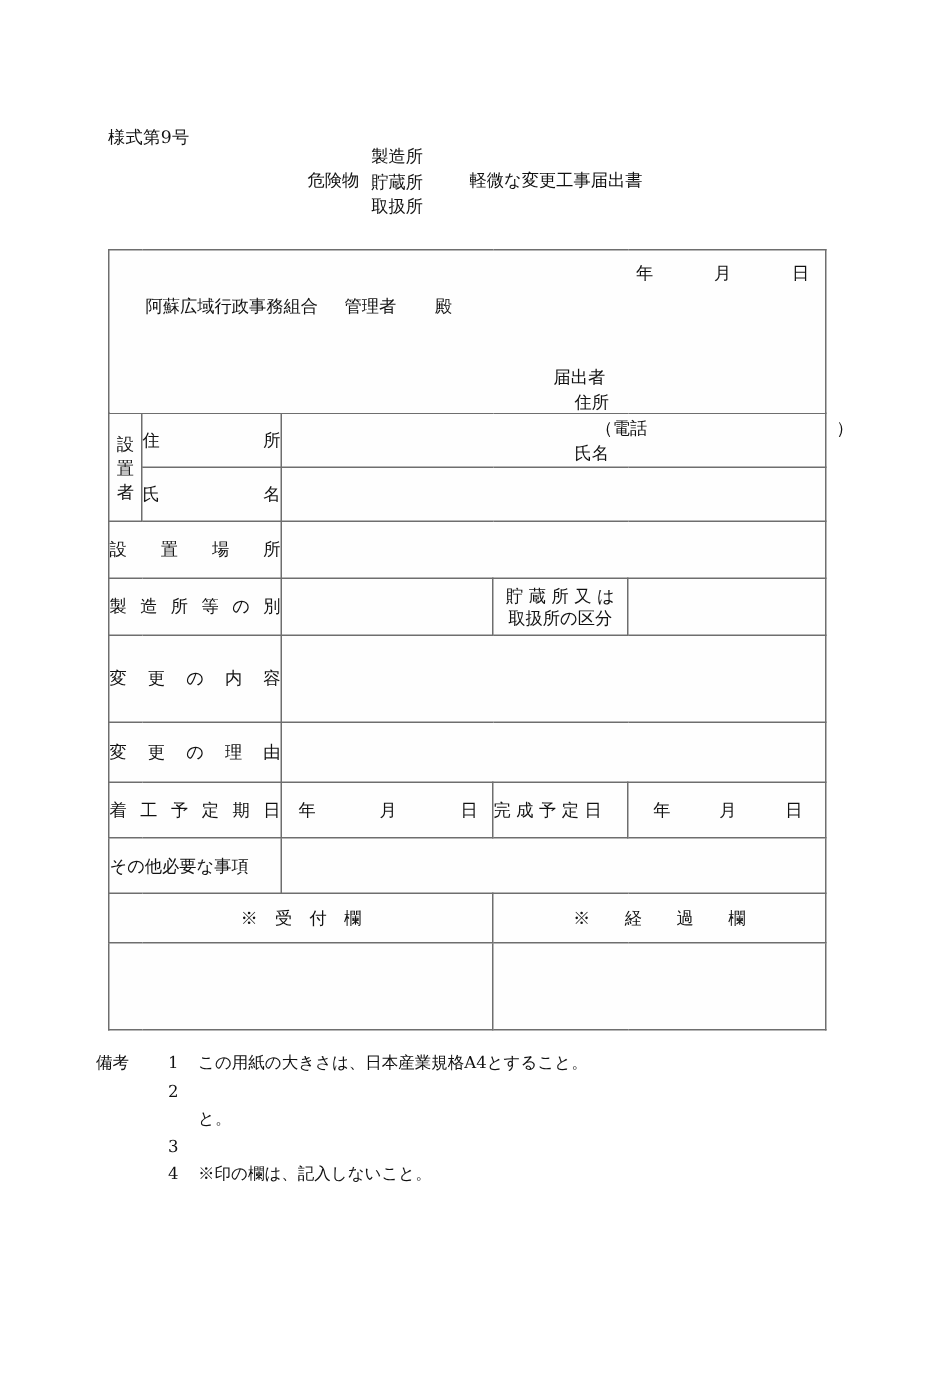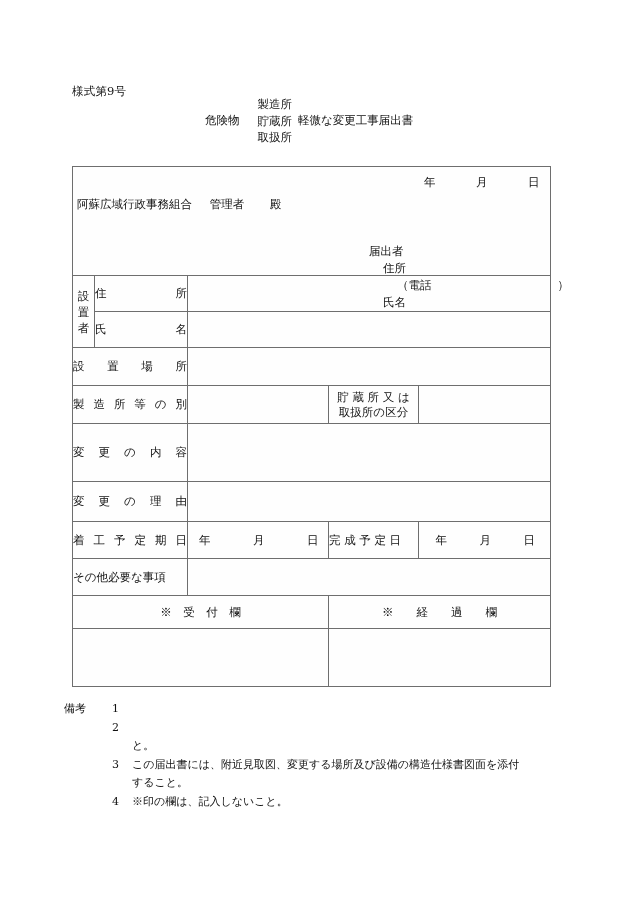--- a/index.html
+++ b/index.html
@@ -34,29 +34,29 @@
   .title-block {
     position: absolute;
     left: 205px;
     top: 96px;
     display: flex;
     align-items: center;
     font-size: 11.5px;
     white-space: nowrap;
   }
   .title-kind {
-    margin-right: 18px;
+    margin-right: 8px;
   }
   .title-stack {
     display: flex;
     flex-direction: column;
     line-height: 16.5px;
   }
   .title-main {
-    margin-left: 6px;
+    margin-left: 31px;
   }
 
   
   .table-wrap {
     position: absolute;
     left: 72px;
     top: 166px;
     width: 478px;
   }
   table.form {
@@ -84,21 +84,21 @@
     display: flex;
     white-space: nowrap;
   }
   .date-line span { display: inline-block; }
   .d-y { width: 52px; }
   .d-m { width: 52px; }
   .d-d { width: 10px; text-align: left; }
 
   .addressee {
     position: absolute;
-    left: 4px;
+    left: 24px;
     top: 30px;
     white-space: nowrap;
   }
   .addressee .org { margin-right: 14px; }
   .addressee .role { margin-right: 22px; }
 
   .submitter {
     position: absolute;
     left: 296px;
     top: 48px;
@@ -333,32 +333,31 @@
         <td colspan="2"></td>
       </tr>
     </tbody>
       </table>
   </div>
 
   <div class="notes">
     <div class="note-row">
       <div class="note-label">備考</div>
       <div class="note-num">1</div>
+      <div class="note-text">この用紙の大きさは、日本産業規格A4とすること。</div>
     </div>
     <div class="note-row">
       <div class="note-label"></div>
       <div class="note-num">2</div>
     </div>
     <div class="note-indent">と。</div>
     <div class="note-row">
       <div class="note-label"></div>
       <div class="note-num">3</div>
-      <div class="note-text">この届出書には、附近見取図、変更する場所及び設備の構造仕様書図面を添付</div>
-    </div>
-    <div class="note-indent">すること。</div>
+    </div>
     <div class="note-row">
       <div class="note-label"></div>
       <div class="note-num">4</div>
       <div class="note-text">※印の欄は、記入しないこと。</div>
     </div>
   </div>
 
 </div>
 
 </body></html>

